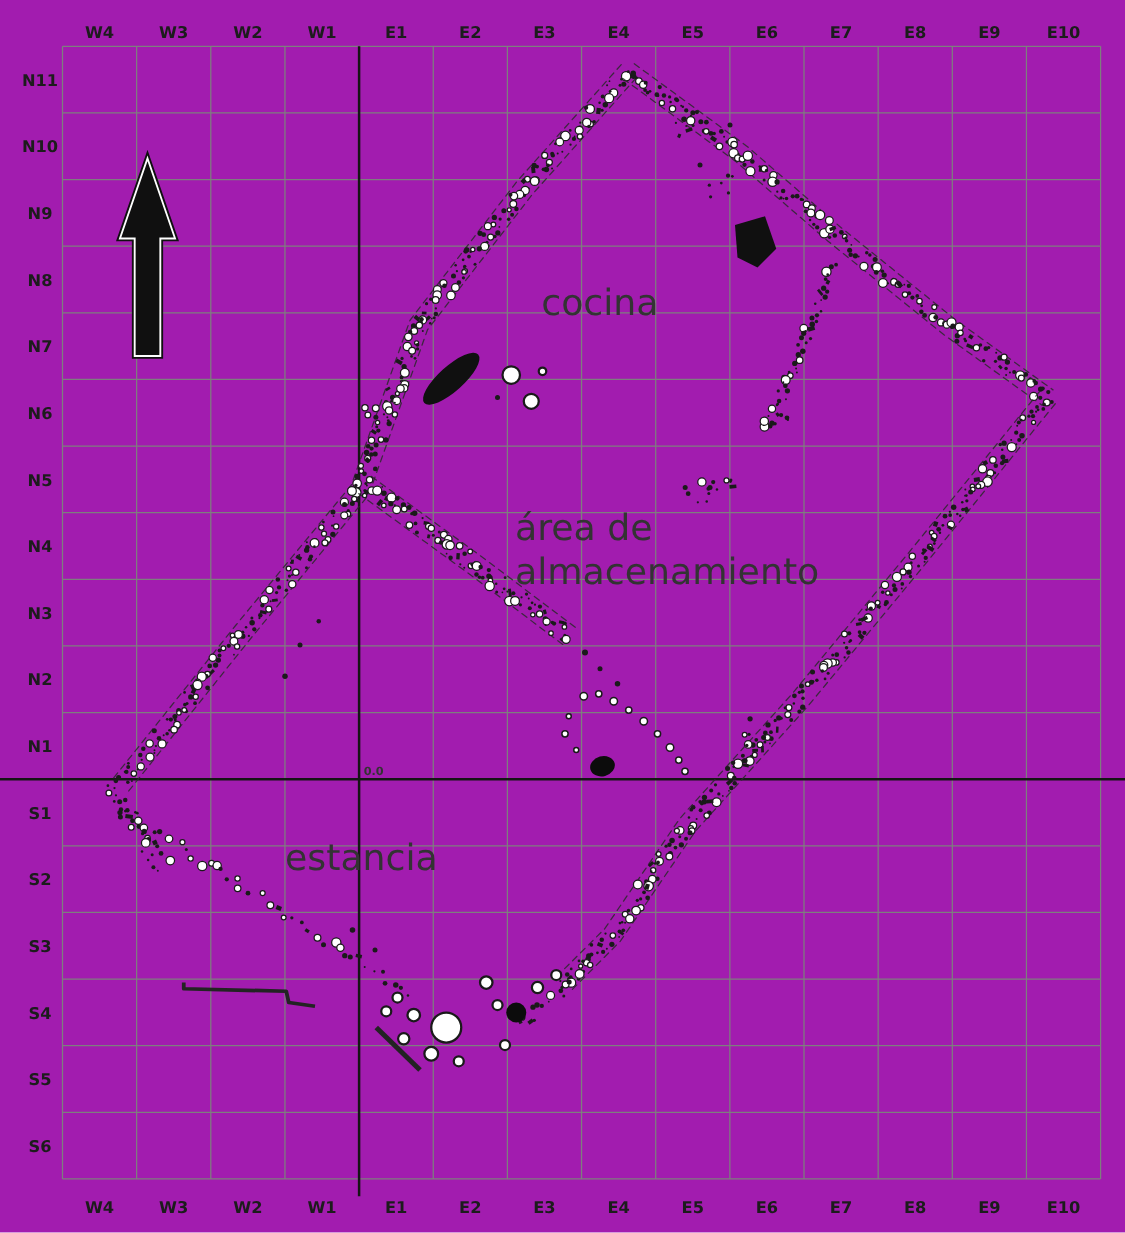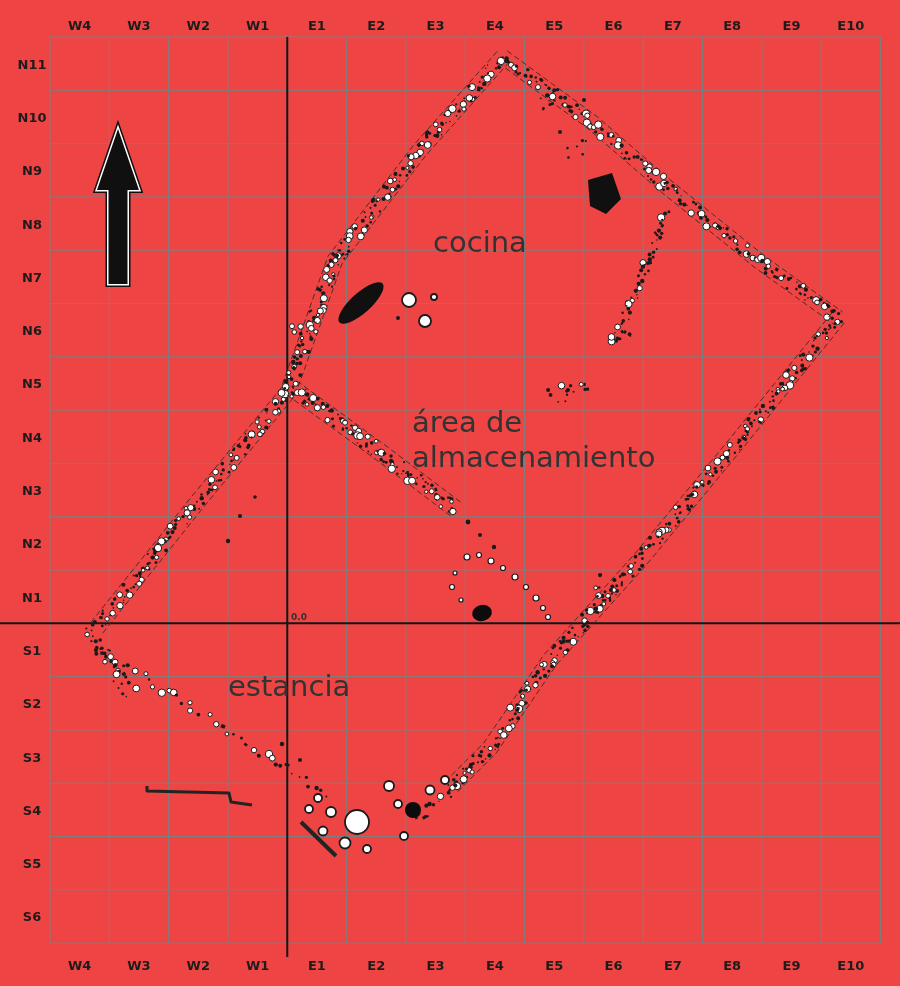--- a/index.html
+++ b/index.html
@@ -1,16 +1,16 @@
 <!DOCTYPE html>
 <html><head>
 <meta charset="utf-8">
 <style>
   html,body{margin:0;padding:0;background:#ffffff;}
-  .stage{position:relative;width:900px;height:986px;background:#ef4444;overflow:hidden;
+  .stage{position:relative;width:900px;height:986px;background:#a21caf;overflow:hidden;
          font-family:"DejaVu Sans", sans-serif;}
   svg text{font-family:"DejaVu Sans", sans-serif;}
   .grid-label{font-size:13px;font-weight:700;}
   .room-label{font-size:29px;font-weight:400;}
   .origin-label{font-size:9px;font-weight:700;}
 </style>
 </head>
 <body>
 
 <div class="stage">

